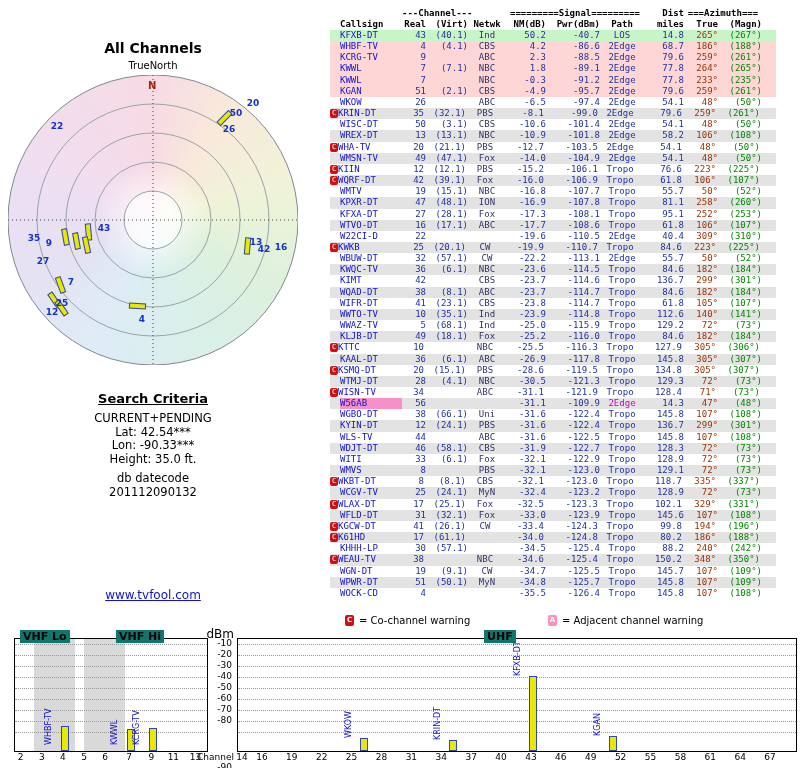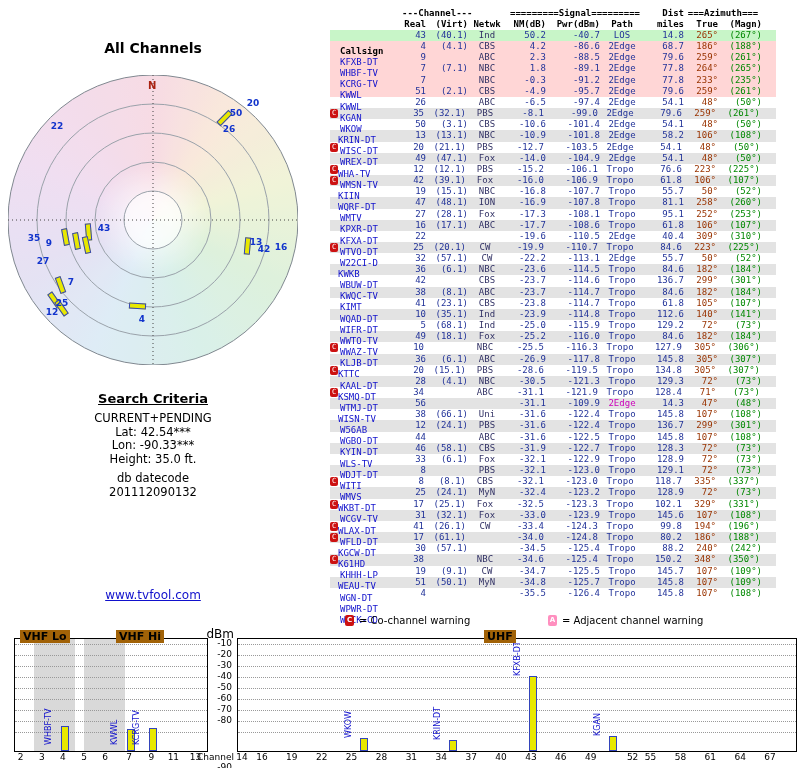--- a/index.html
+++ b/index.html
@@ -35,21 +35,21 @@
 
   
   #tbl{position:absolute;left:330px;top:8px;width:446px;
        font-family:"DejaVu Sans Mono",monospace;font-size:9px;}
   .hrow{display:flex;height:10px;line-height:10px;font-weight:bold;color:#000;white-space:pre;}
   #h2{height:12px;line-height:12px;}
   .hrow span{color:#000;}
   .trow{display:flex;height:11.157px;line-height:11.2px;white-space:pre;}
   .cell{display:block;overflow:visible;}
   .c-warn{width:10px;}
-  .c-cs{width:62px;color:#1111cc;margin-top:27px;}
+  .c-cs{width:62px;color:#1111cc;}
   .c-re{width:24px;text-align:right;color:#223399;}
   .c-vi{width:42px;text-align:right;color:#223399;}
   .c-nw{width:38px;text-align:center;color:#333366;}
   .c-nm{width:40px;text-align:right;color:#223399;}
   .c-pw{width:54px;text-align:right;color:#223399;}
   .c-pa{width:44px;text-align:center;color:#223399;}
   .c-mi{width:40px;text-align:right;color:#223399;}
   .c-tr{width:34px;text-align:right;color:#993300;}
   .c-mg{width:44px;text-align:right;color:#008800;}
   .bg-g{background:#c8f5c8;}
@@ -64,38 +64,39 @@
   
   .legend-item{position:absolute;top:614px;display:flex;align-items:center;font-size:10px;height:12px;}
   #legend-c{left:345px;} #legend-a{left:548px;}
   .licon{width:9px;height:11px;border-radius:2px;color:#fff;font-size:7px;line-height:11px;
          text-align:center;margin-right:5px;font-weight:bold;}
   #legend-c .licon{background:#cc1111;} #legend-a .licon{background:#ff8fbf;}
 
   
   #gl{position:absolute;left:14px;top:638px;width:192px;height:112px;border:1px solid #000;background:#fff;}
   #gr{position:absolute;left:237px;top:638px;width:558px;height:112px;border:1px solid #000;background:#fff;}
-  .ptitle{position:absolute;background:#a16207;font-weight:bold;font-size:11px;padding:0 3px;z-index:3;}
+  .ptitle{position:absolute;background:#0f766e;font-weight:bold;font-size:11px;padding:0 3px;z-index:3;}
   #t-vhflo{left:20px;top:630px;} #t-vhfhi{left:116px;top:630px;} #t-uhf{left:484px;top:630px;}
   #dbm{position:absolute;left:204px;top:627px;width:30px;text-align:right;font-size:12px;}
   .ylab{position:absolute;left:202px;width:30px;text-align:right;font-size:9px;}
   .xtick{position:absolute;top:752px;font-size:9px;transform:translateX(-50%);}
   #chlab{position:absolute;left:190px;top:752px;width:44px;text-align:right;font-size:9px;}
   .grid{position:absolute;left:0;right:0;height:0;border-top:1px dotted #999;}
   .gband{position:absolute;top:0;bottom:0;background:#d9d9d9;}
   .gbar{position:absolute;width:6px;background:#e8e800;border:1px solid #3344bb;bottom:0;z-index:2;}
   .vlabel{position:absolute;transform:rotate(-90deg);transform-origin:left bottom;
           font-size:8px;line-height:9px;color:#1111cc;white-space:nowrap;z-index:2;}
 </style>
 </head>
 <body>
 
 <div id="app">
 
   <div id="polar-title">All Channels</div>
+  <div id="truenorth">TrueNorth</div>
   <div id="polar-plot">
     <div id="polar-gradient"></div>
     <svg id="polar-svg" width="290" height="290">
       <circle cx="145" cy="145" r="29" fill="rgba(255,255,255,0.5)" stroke="#9aa2aa"></circle>
       <circle cx="145" cy="145" r="58" fill="none" stroke="#9aa2aa"></circle>
       <circle cx="145" cy="145" r="87" fill="none" stroke="#9aa2aa"></circle>
       <circle cx="145" cy="145" r="116" fill="none" stroke="#9aa2aa"></circle>
       <circle cx="145" cy="145" r="145" fill="none" stroke="#808890"></circle>
       <line x1="0" y1="145" x2="290" y2="145" stroke="#444" stroke-dasharray="1 3"></line>
       <line x1="145" y1="0" x2="145" y2="290" stroke="#444" stroke-dasharray="1 3"></line>
@@ -297,19 +298,19 @@
     <span class="xtick" style="left: 321.696px;">22</span>
     <span class="xtick" style="left: 351.589px;">25</span>
     <span class="xtick" style="left: 381.482px;">28</span>
     <span class="xtick" style="left: 411.375px;">31</span>
     <span class="xtick" style="left: 441.268px;">34</span>
     <span class="xtick" style="left: 471.161px;">37</span>
     <span class="xtick" style="left: 501.054px;">40</span>
     <span class="xtick" style="left: 530.946px;">43</span>
     <span class="xtick" style="left: 560.839px;">46</span>
     <span class="xtick" style="left: 590.732px;">49</span>
-    <span class="xtick" style="left: 620.625px; margin-left: 12px;">52</span>
+    <span class="xtick" style="left: 620.625px;">52</span>
     <span class="xtick" style="left: 650.518px;">55</span>
     <span class="xtick" style="left: 680.411px;">58</span>
     <span class="xtick" style="left: 710.304px;">61</span>
     <span class="xtick" style="left: 740.196px;">64</span>
     <span class="xtick" style="left: 770.089px;">67</span>
   </div>
 
 </body></html>

